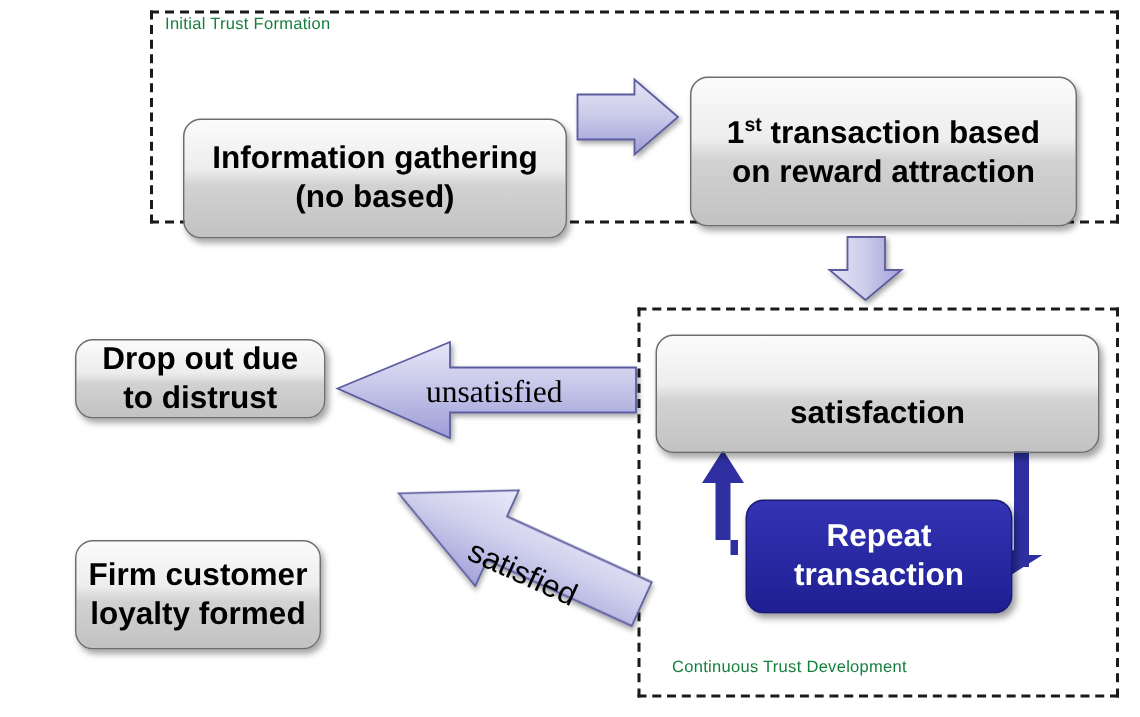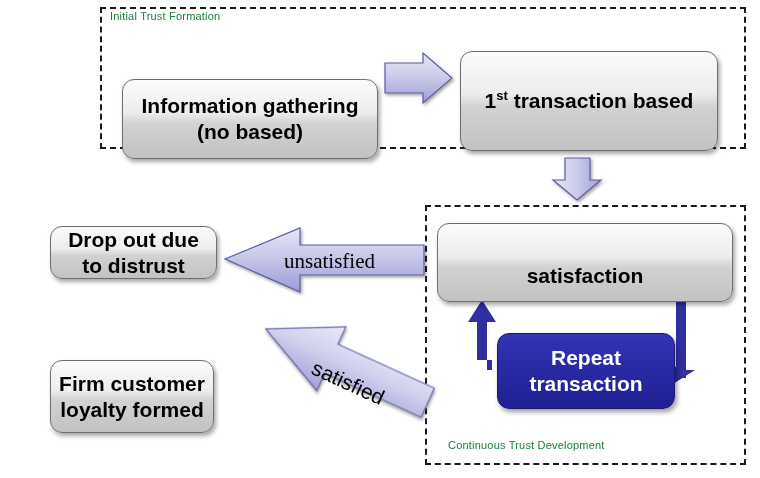--- a/index.html
+++ b/index.html
@@ -151,20 +151,21 @@
   <div class="gbox" style="left:122px; top:39px; width:256px; height:80px; font-size:21px;margin-top:40px;">
     <span class="txt">
       <span>Information gathering</span><br>
       <span>(no based)</span>
     </span>
   </div>
 
   <div class="gbox" style="left:460px; top:39px; width:258px; height:100px; font-size:21px;margin-top:12px;">
     <span class="txt">
       <span>1</span><span class="sup">st</span><span> transaction based</span><br>
+      <span>on reward attraction</span>
     </span>
   </div>
 
   <div class="gbox" style="left:50px; top:226px; width:167px; height:53px; font-size:21px;">
     <span class="txt">
       <span>Drop out due</span><br>
       <span>to distrust</span>
     </span>
   </div>
 

